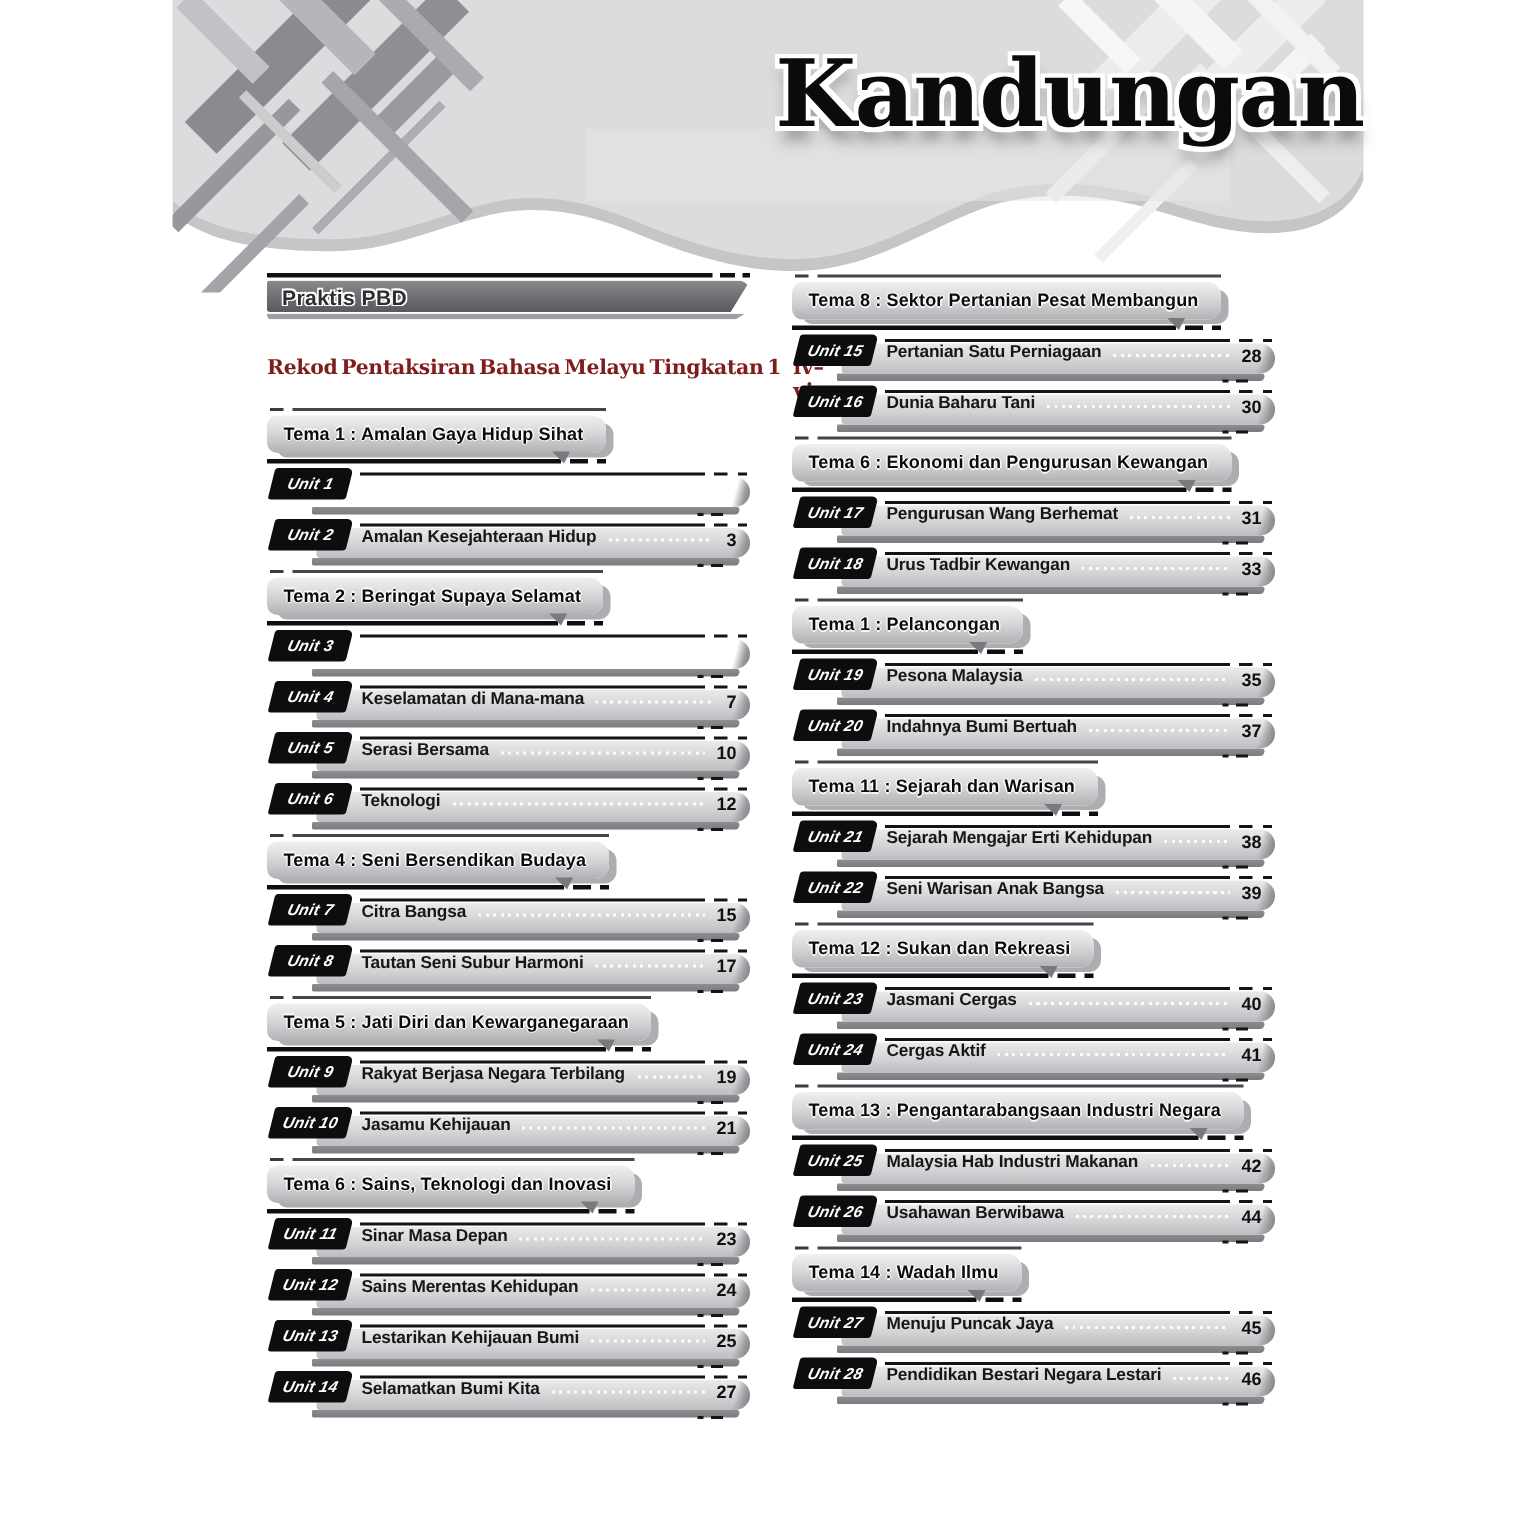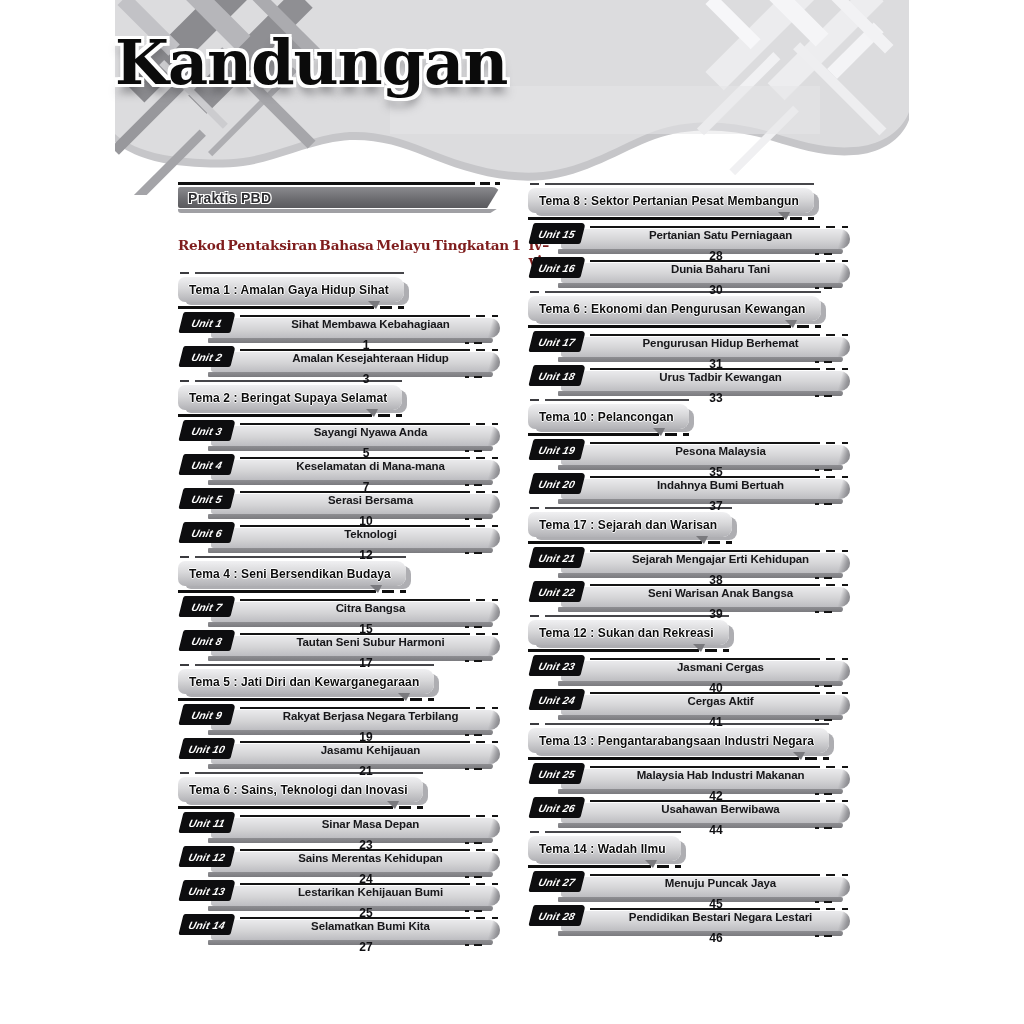--- a/index.html
+++ b/index.html
@@ -2,21 +2,21 @@
 <html><head>
 <meta charset="utf-8">
 <style>
   html,body{margin:0;padding:0;background:#fff;}
   .page{position:relative;width:1024px;height:1024px;background:#ffffff;overflow:hidden;
         font-family:"Liberation Sans",sans-serif;}
 
   
   .header-svg{position:absolute;left:115px;top:0;width:794px;height:195px;}
   .title-band{position:absolute;left:390px;top:86px;width:430px;height:48px;background:#e6e6e8;opacity:.55;}
-  .page-title{position:absolute;left:115px;top:26px;width:794px;text-align:left;
+  .page-title{position:absolute;left:115px;top:26px;width:794px;text-align:right;
       font-family:"DejaVu Serif",serif;font-weight:900;font-size:62px;color:#0b0b0b;letter-spacing:-1px;
       text-shadow:-3px -3px 0 #fff,3px -3px 0 #fff,-3px 3px 0 #fff,3px 3px 0 #fff,
                   0 -3px 0 #fff,0 3px 0 #fff,-3px 0 0 #fff,3px 0 0 #fff,0 9px 9px rgba(70,70,74,.5);}
 
   
   .col{position:absolute;top:182px;width:322px;}
   .col-left{left:178px;} .col-right{left:528px;text-decoration:underline;}
 
   
   .praktis{position:relative;margin-bottom:24px;}
@@ -58,21 +58,21 @@
   .rule-bottom .dash{width:12px;height:3px;background:#0e0e0e;}
   .rule-bottom .dash.short{width:6px;}
 
   
   .unit-row{position:relative;height:31px;margin-bottom:3px;}
   .unit-topline{position:absolute;top:3px;left:62px;right:30px;height:2px;background:#141414;z-index:2;}
   .unit-topdash1{position:absolute;top:3px;right:15px;width:9px;height:2px;background:#141414;}
   .unit-topdash2{position:absolute;top:3px;right:2px;width:6px;height:2px;background:#141414;}
   .unit-bar{position:absolute;left:33px;right:0;top:6px;height:20px;z-index:1;
       background:linear-gradient(180deg,#eaeaec 0%,#d4d4d6 55%,#bdbdc1 100%);
-      border-radius:3px 11px 11px 3px;display:flex;align-items:center;padding-left:30px;flex-direction:column;}
+      border-radius:3px 11px 11px 3px;display:flex;align-items:flex-start;padding-left:30px;}
   .unit-fold{position:absolute;right:0;top:6px;height:20px;width:15px;z-index:2;
       border-radius:0 11px 11px 0;
       background:linear-gradient(105deg,rgba(0,0,0,0) 38%,#9a9a9e 72%,#7c7c80 100%);}
   .unit-shadow{position:absolute;left:30px;right:7px;bottom:0;height:5px;z-index:0;
       background:linear-gradient(180deg,#8e8e92,#7b7b7f);border-radius:3px 6px 10px 3px;}
   .unit-tab{position:absolute;left:3px;top:0;width:52px;height:21px;z-index:3;
       background:#0d0d0f;transform:skewX(-14deg);border-radius:2px 4px 2px 2px;
       display:flex;align-items:center;justify-content:center;}
   .unit-tab-label{color:#fff;font-size:10.5px;font-weight:bold;font-style:italic;letter-spacing:.2px;}
   .unit-title{font-size:11.5px;font-weight:bold;color:#17171a;white-space:nowrap;letter-spacing:-.1px;}
@@ -162,25 +162,20 @@
         <span class="line"></span>
           <span class="dash"></span>
           <span class="dash short"></span>
       </div>
     </div>
       <div class="unit-row">
       <span class="unit-topline"></span>
       <span class="unit-topdash1"></span>
       <span class="unit-topdash2"></span>
       <div class="unit-shadow"></div>
-      <div class="unit-bar">
-        <span class="unit-title">Sihat Membawa Kebahagiaan</span>
-        <span class="unit-leader"></span>
-        <span class="unit-page">1</span>
-      </div>
       <div class="unit-fold"></div>
       <div class="unit-tab">
         <span class="unit-tab-label">Unit 1</span>
       </div>
       <span class="unit-botdash1"></span>
       <span class="unit-botdash2"></span>
     </div>
       <div class="unit-row">
       <span class="unit-topline"></span>
       <span class="unit-topdash1"></span>
@@ -211,25 +206,20 @@
         <span class="line"></span>
           <span class="dash"></span>
           <span class="dash short"></span>
       </div>
     </div>
       <div class="unit-row">
       <span class="unit-topline"></span>
       <span class="unit-topdash1"></span>
       <span class="unit-topdash2"></span>
       <div class="unit-shadow"></div>
-      <div class="unit-bar">
-        <span class="unit-title">Sayangi Nyawa Anda</span>
-        <span class="unit-leader"></span>
-        <span class="unit-page">5</span>
-      </div>
       <div class="unit-fold"></div>
       <div class="unit-tab">
         <span class="unit-tab-label">Unit 3</span>
       </div>
       <span class="unit-botdash1"></span>
       <span class="unit-botdash2"></span>
     </div>
       <div class="unit-row">
       <span class="unit-topline"></span>
       <span class="unit-topdash1"></span>
@@ -528,21 +518,21 @@
           <span class="dash"></span>
           <span class="dash short"></span>
       </div>
     </div>
       <div class="unit-row">
       <span class="unit-topline"></span>
       <span class="unit-topdash1"></span>
       <span class="unit-topdash2"></span>
       <div class="unit-shadow"></div>
       <div class="unit-bar">
-        <span class="unit-title">Pengurusan Hidup Berhemat</span>
+        <span class="unit-title">Pengurusan Wang Berhemat</span>
         <span class="unit-leader"></span>
         <span class="unit-page">31</span>
       </div>
       <div class="unit-fold"></div>
       <div class="unit-tab">
         <span class="unit-tab-label">Unit 17</span>
       </div>
       <span class="unit-botdash1"></span>
       <span class="unit-botdash2"></span>
     </div>
@@ -562,21 +552,21 @@
       </div>
       <span class="unit-botdash1"></span>
       <span class="unit-botdash2"></span>
     </div>
       <div class="tema-block">
       <div class="rule-top">
         <span class="dash"></span>
           <span class="line"></span>
       </div>
       <div class="tema-banner">
-        <span class="tema-label">Tema 10 : Pelancongan</span>
+        <span class="tema-label">Tema 1 : Pelancongan</span>
         <span class="tema-tail"></span>
       </div>
       <div class="rule-bottom">
         <span class="line"></span>
           <span class="dash"></span>
           <span class="dash short"></span>
       </div>
     </div>
       <div class="unit-row">
       <span class="unit-topline"></span>
@@ -611,21 +601,21 @@
       </div>
       <span class="unit-botdash1"></span>
       <span class="unit-botdash2"></span>
     </div>
       <div class="tema-block">
       <div class="rule-top">
         <span class="dash"></span>
           <span class="line"></span>
       </div>
       <div class="tema-banner">
-        <span class="tema-label">Tema 17 : Sejarah dan Warisan</span>
+        <span class="tema-label">Tema 11 : Sejarah dan Warisan</span>
         <span class="tema-tail"></span>
       </div>
       <div class="rule-bottom">
         <span class="line"></span>
           <span class="dash"></span>
           <span class="dash short"></span>
       </div>
     </div>
       <div class="unit-row">
       <span class="unit-topline"></span>

